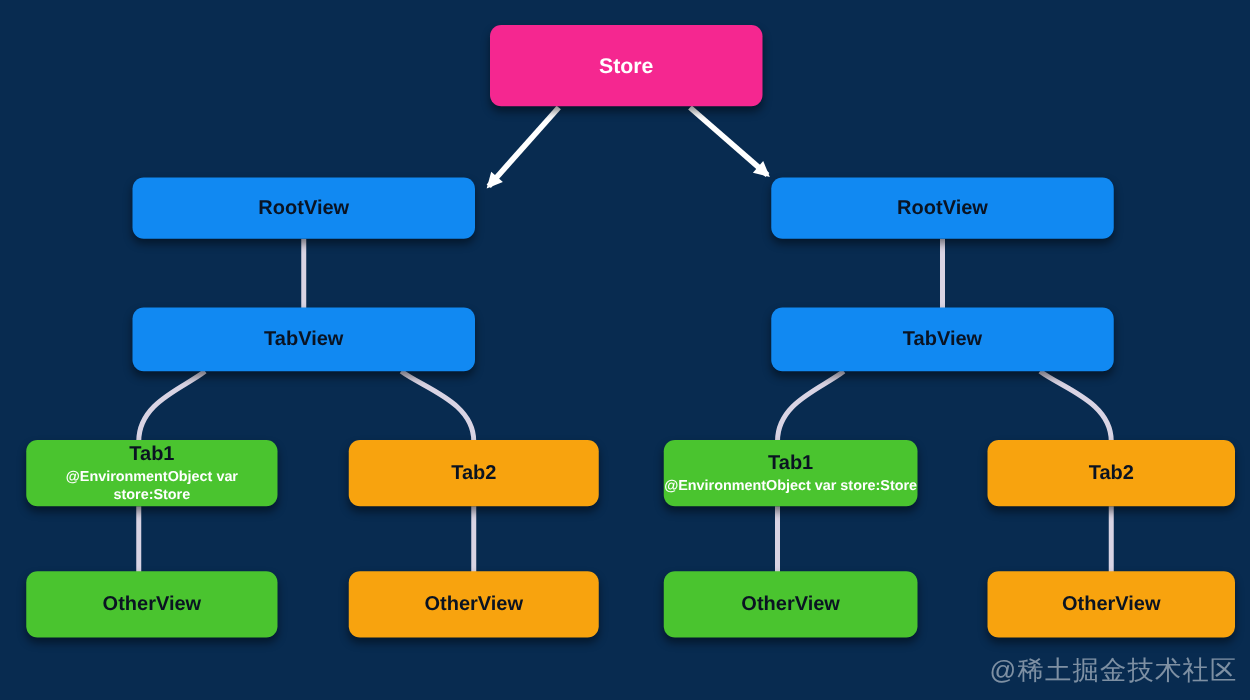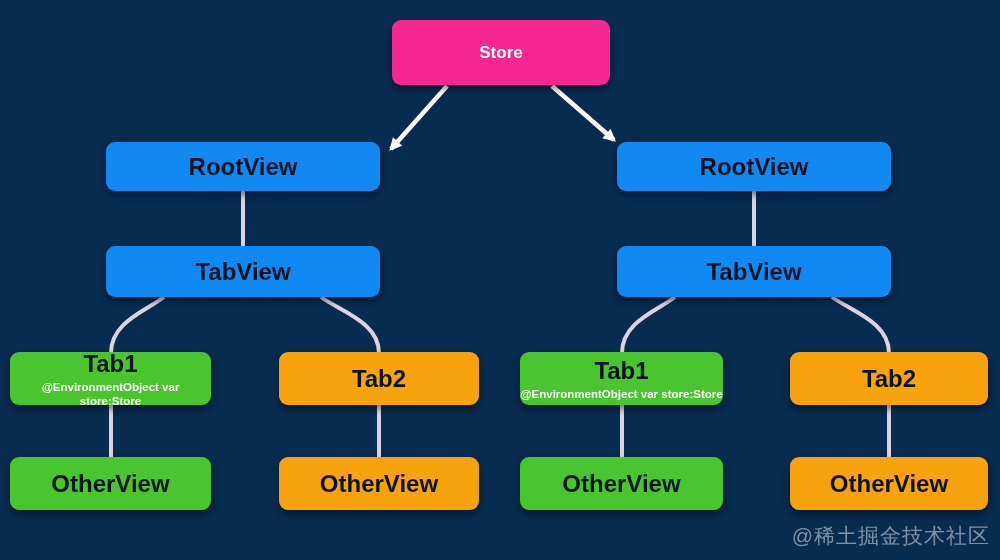--- a/index.html
+++ b/index.html
@@ -43,26 +43,26 @@
     display:flex;
     flex-direction:column;
     align-items:center;
     justify-content:center;
     border-radius:9px;
     font-weight:bold;
     text-align:center;
     box-shadow:0 4px 7px rgba(0,0,0,0.45);
     line-height:1.25;
   }
-  .node .title { font-size:24px; }
+  .node .title { font-size:16px; }
   .node .subtitle { font-size:11.5px; margin-top:1px; }
   .pink   { background:var(--pink);   color:var(--node-text-light); }
   .pink .title { font-size:17px; line-height:1.4; }
   .blue   { background:var(--blue);   color:var(--node-text-dark); }
-  .green  { background:var(--green);  color:var(--node-text-dark); }
+  .green  { background:var(--green);  color:var(--node-text-dark);margin-left:11px; }
   .green .subtitle { color:var(--node-text-light); }
   .orange { background:var(--orange); color:var(--node-text-dark);text-align:right; }
 
   
   .pos-store   { left:392px; top:20px;  width:218px; height:65px; }
   .pos-root-l  { left:106px; top:142px; width:274px; height:49px; }
   .pos-tab-l   { left:106px; top:246px; width:274px; height:51px; }
   .pos-root-r  { left:617px; top:142px; width:274px; height:49px; }
   .pos-tab-r   { left:617px; top:246px; width:274px; height:51px; }
   .pos-tab1-l  { left:10px;  top:352px; width:201px; height:53px; }

